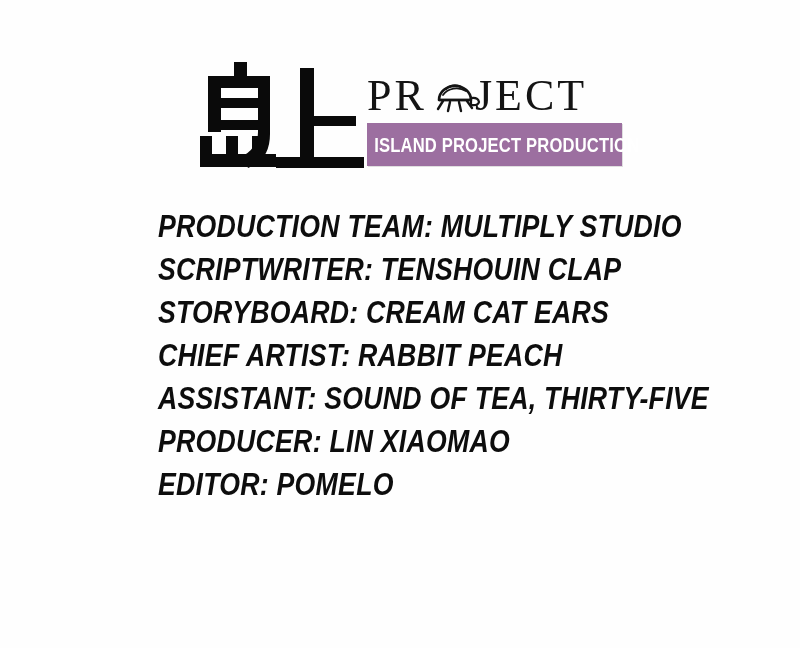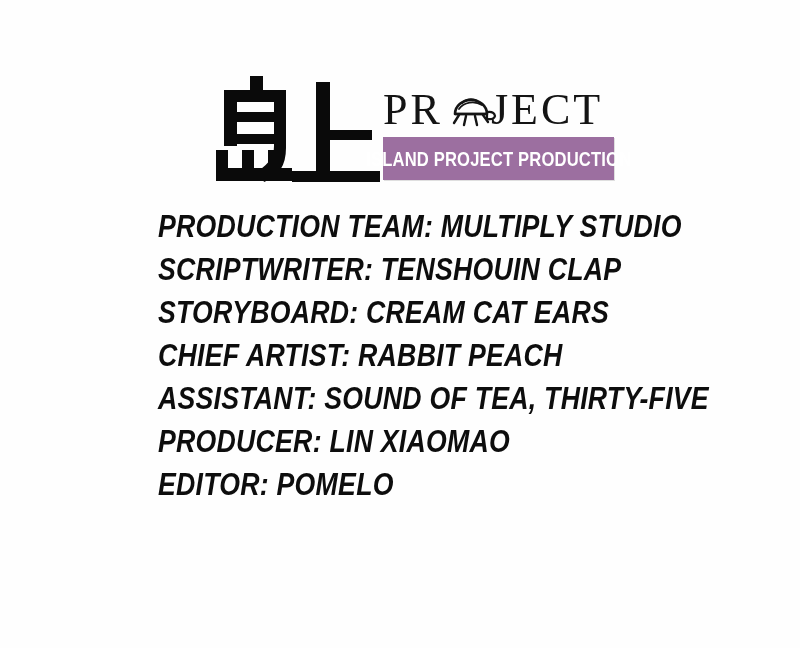--- a/index.html
+++ b/index.html
@@ -18,25 +18,24 @@
   #page {
     position: relative;
     width: 800px;
     height: 648px;
     background: #fefefe;
   }
 
   
   #logo-block {
     position: absolute;
-    left: 16px;
+    left: 0;
     top: 0;
     width: 644px;
     height: 190px;
-    margin-top: 14px;
   }
 
   
   #cjk-wordmark {
     position: absolute;
     left: 198px;
     top: 58px;
     width: 168px;
     height: 112px;
   }
@@ -57,20 +56,21 @@
     position: absolute;
     left: 367px;
     top: 123px;
     width: 231px;
     height: 43px;
     background: #9c6fa0;
     display: flex;
     align-items: center;
     justify-content: center;
     box-shadow: 1px 1px 0 rgba(0,0,0,0.12);
+    padding-left: 24px;
   }
   #sub-banner-text {
     color: #ffffff;
     font-family: "Liberation Sans Narrow", "Liberation Sans", sans-serif;
     font-weight: 700;
     font-size: 20px;
     line-height: 1;
     letter-spacing: 0.2px;
     transform: scaleX(0.83);
     transform-origin: center center;

